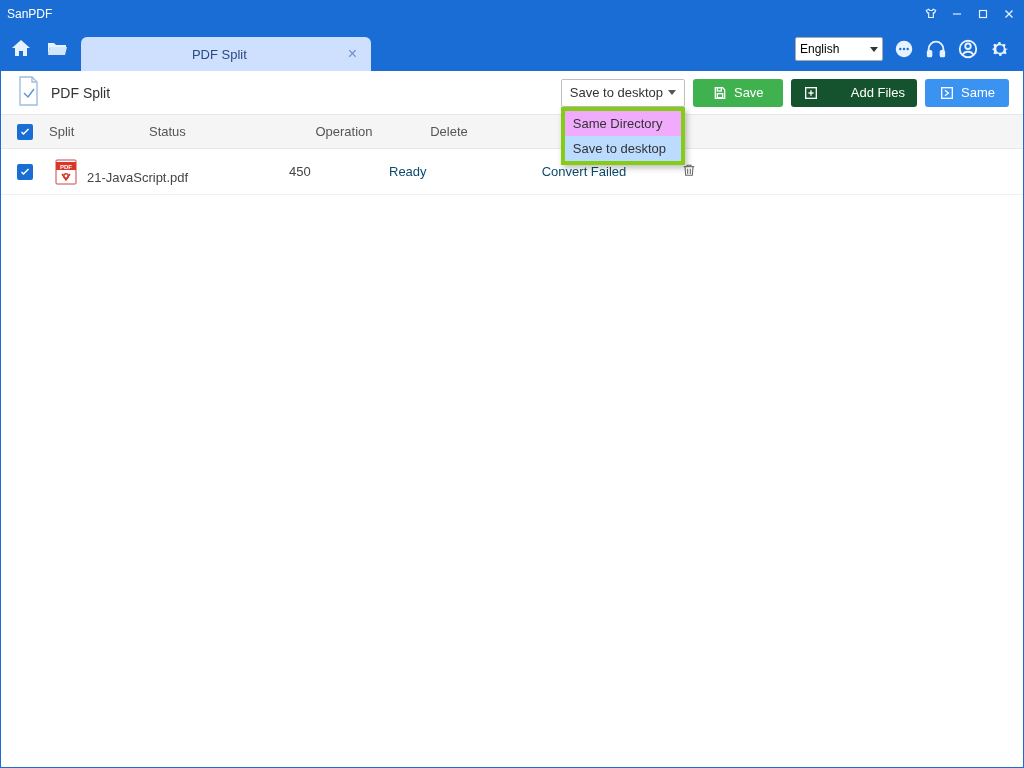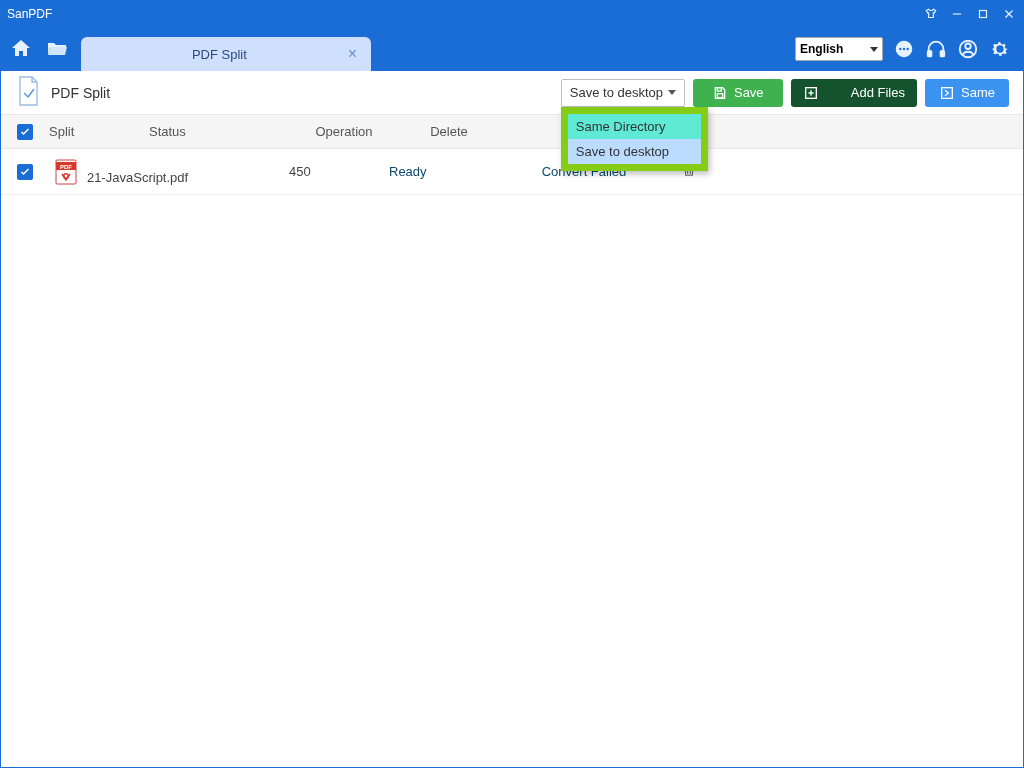--- a/index.html
+++ b/index.html
@@ -13,42 +13,42 @@
 .tb-btn svg { width: 14px; height: 14px; }
 
 
 .headerbar { background: #1b6dd6; height: 44px; display: flex; align-items: center; justify-content: space-between; padding: 0 12px 0 8px; }
 .header-left { display: flex; align-items: center; gap: 12px; height: 100%; }
 .home-icon, .folder-icon { color: #e6f2ff; cursor: pointer; display: flex; align-items: center; }
 .home-icon svg, .folder-icon svg { width: 24px; height: 24px; }
 .tab { background: #cfe0ff; color: #2b4a82; height: 34px; min-width: 290px; border-radius: 6px 6px 0 0; display: flex; align-items: center; justify-content: space-between; padding: 0 12px; font-size: 13px; margin-top: 10px; }
 .tab-close { color: #6a8ecf; cursor: pointer; font-size: 16px; padding: 0 2px; }
 .header-right { display: flex; align-items: center; gap: 10px; }
-.lang-select { background: #fff; border: 1px solid #aaa; border-radius: 2px; height: 24px; width: 88px; font-size: 12px; padding: 0 4px; display: flex; align-items: center; justify-content: space-between; cursor: pointer; font-weight: bold; }
+.lang-select { background: #fff; border: 1px solid #aaa; border-radius: 2px; height: 24px; width: 88px; font-size: 12px; padding: 0 4px; display: flex; align-items: center; justify-content: space-between; cursor: pointer; }
 .lang-select .caret { border-left: 4px solid transparent; border-right: 4px solid transparent; border-top: 5px solid #333; }
 .hdr-icon { color: #e6f2ff; cursor: pointer; display: flex; }
 .hdr-icon svg { width: 22px; height: 22px; }
 
 
 .toolbar { background: #fff; height: 44px; display: flex; align-items: center; justify-content: space-between; padding: 0 14px; border-bottom: 1px solid #e8e8e8; }
 .toolbar-left { display: flex; align-items: center; gap: 10px; }
 .toolbar-left .page-icon svg { width: 26px; height: 32px; }
 .toolbar-title { font-size: 14px; color: #333; }
 .toolbar-right { display: flex; align-items: center; gap: 8px; }
 .btn { height: 28px; border-radius: 3px; font-size: 13px; display: flex; align-items: center; gap: 6px; padding: 0 12px; cursor: pointer; color: #fff; }
 .btn-green { background: #3fb24f; width: 90px; justify-content: center; }
 .btn-orange { background: #14532d; gap: 32px; }
 .btn-blue { background: #3a93f0; width: 84px; justify-content: center; }
 .btn svg { width: 16px; height: 16px; }
 
 
 .save-dd { position: relative; }
 .save-dd-btn { background: #fff; border: 1px solid #bfbfbf; border-radius: 2px; height: 28px; width: 124px; font-size: 13px; display: flex; align-items: center; justify-content: space-between; padding: 0 8px; cursor: pointer; color: #333; }
 .save-dd-btn .caret { border-left: 4px solid transparent; border-right: 4px solid transparent; border-top: 5px solid #555; }
-.save-dd-menu { position: absolute; top: 28px; left: 0; width: 147px; background: #5eead4; border: 7px solid #84cc16; box-shadow: 2px 3px 6px rgba(0,0,0,0.25); z-index: 10; }
+.save-dd-menu { position: absolute; top: 28px; left: 0; width: 124px; background: #f0abfc; border: 4px solid #84cc16; box-shadow: 2px 3px 6px rgba(0,0,0,0.25); z-index: 10; }
 .save-dd-item { padding: 5px 8px; font-size: 13px; color: #333; cursor: pointer; }
 .save-dd-item.hl { background: #bcdcff; }
 
 
 .thead { background: #f5f5f5; height: 34px; display: flex; align-items: center; font-size: 13px; color: #555; border-bottom: 1px solid #e8e8e8; }
 .col-check { width: 48px; display: flex; justify-content: center; }
 .col-fn { width: 240px; padding-left: 6px; }
 .col-pages { width: 100px; }
 .col-mode { width: 280px; }
 .col-status { width: 120px; }

